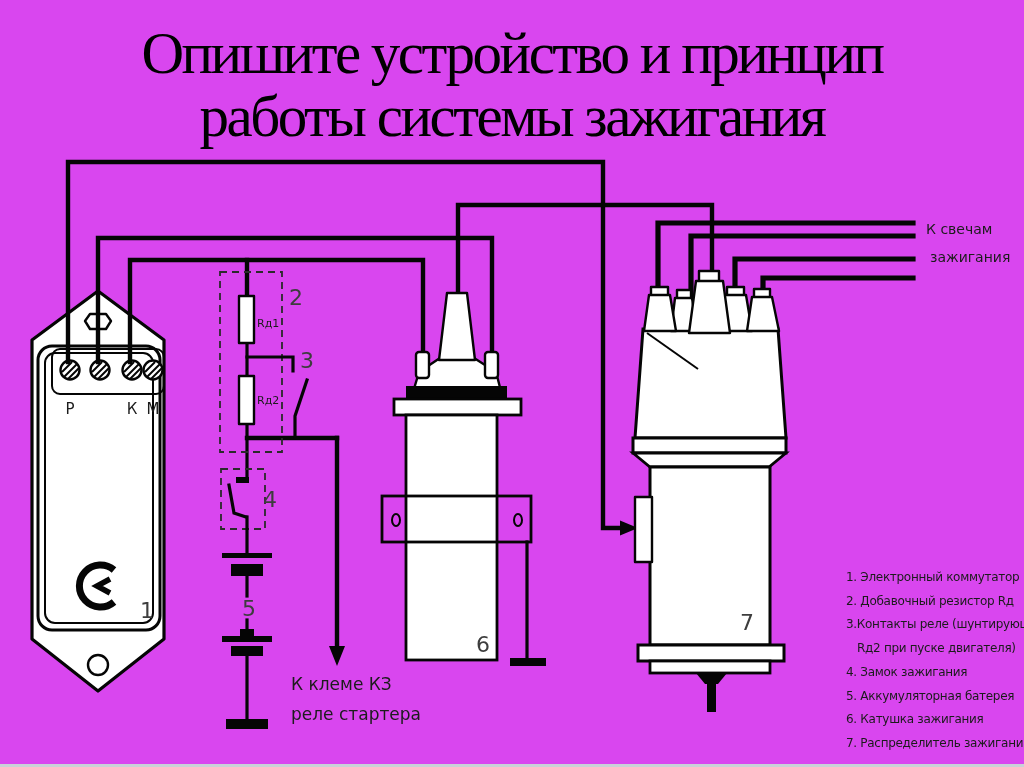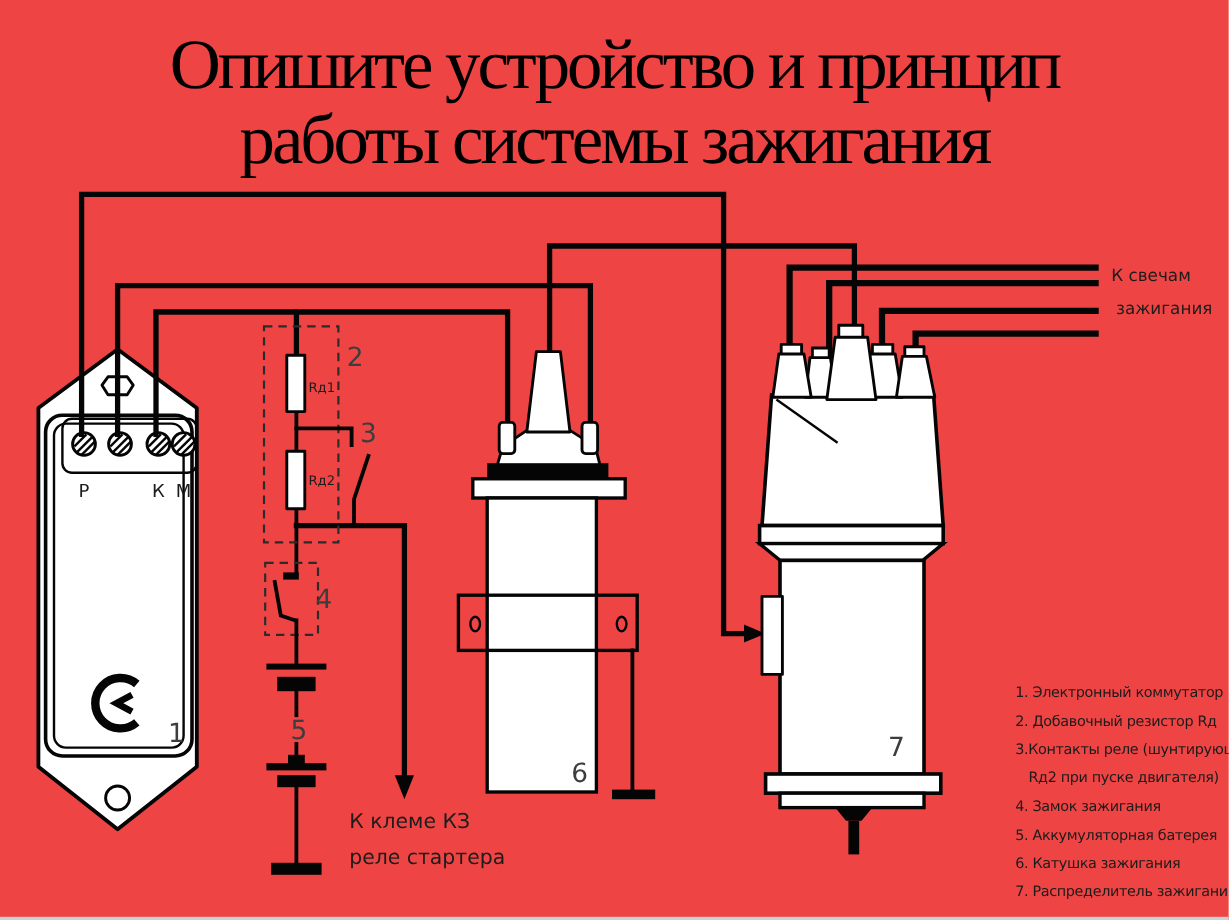--- a/index.html
+++ b/index.html
@@ -1,16 +1,16 @@
 <!DOCTYPE html>
 <html><head>
 <meta charset="utf-8">
 <style>
   html,body{margin:0;padding:0;background:#ffffff;}
-  .slide{position:relative;width:1024px;height:767px;background:#ef4444;overflow:hidden;
+  .slide{position:relative;width:1024px;height:767px;background:#d946ef;overflow:hidden;
          font-family:"DejaVu Sans",sans-serif;}
   .title{position:absolute;top:22px;left:0;width:100%;text-align:center;
          font-family:"Liberation Serif",serif;font-size:59px;line-height:63px;
          letter-spacing:-2.5px;color:#000;}
   .diagram-svg{position:absolute;left:0;top:0;}
   .legend{position:absolute;left:846px;top:566px;font-size:12px;line-height:23.7px;
           letter-spacing:-0.3px;color:#1b1b1b;white-space:nowrap;}
   .legend .indent{padding-left:11px;}
   .footer-strip{position:absolute;left:0;bottom:0;width:100%;height:3px;background:#c9d2d7;}
 

